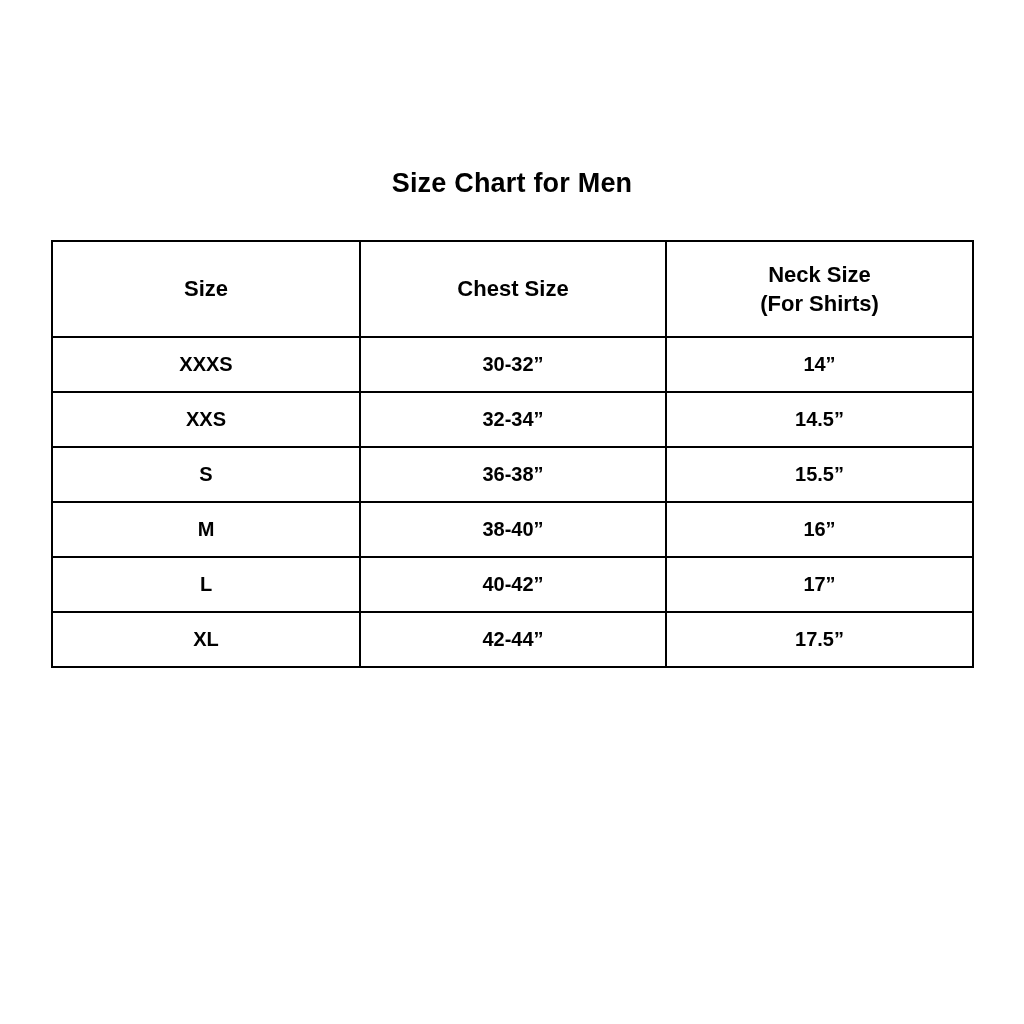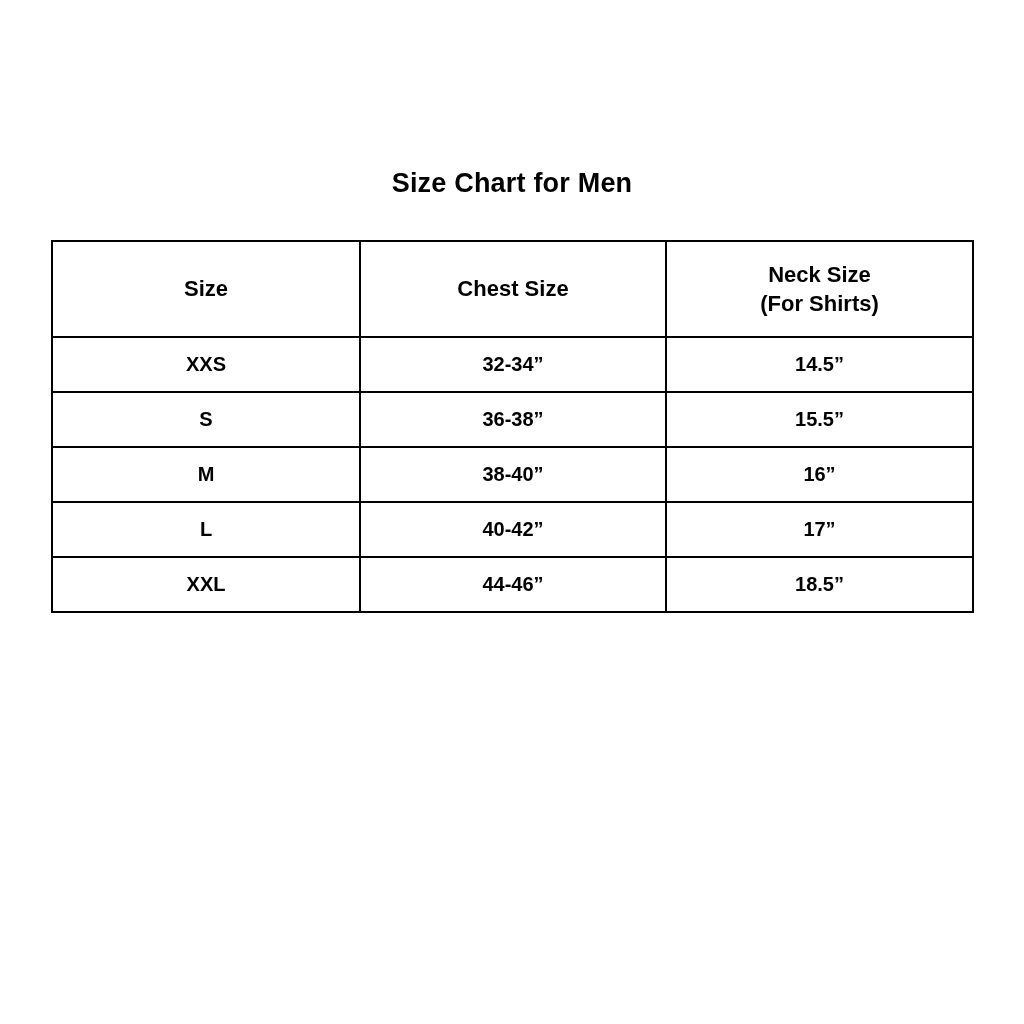--- a/index.html
+++ b/index.html
@@ -88,40 +88,45 @@
           <span>Chest Size</span>
         </th>
         <th>
           <span>Neck Size</span>
           <span class="head-sub">(For Shirts)</span>
         </th>
       </tr>
     </thead>
     <tbody>
       <tr>
+        <td>XXXS</td>
+        <td>30-32”</td>
+        <td>14”</td>
+      </tr>
+      <tr>
         <td>XXS</td>
         <td>32-34”</td>
         <td>14.5”</td>
       </tr>
       <tr>
         <td>S</td>
         <td>36-38”</td>
         <td>15.5”</td>
       </tr>
       <tr>
         <td>M</td>
         <td>38-40”</td>
         <td>16”</td>
       </tr>
       <tr>
         <td>L</td>
         <td>40-42”</td>
         <td>17”</td>
       </tr>
       <tr>
-        <td>XXL</td>
-        <td>44-46”</td>
-        <td>18.5”</td>
+        <td>XL</td>
+        <td>42-44”</td>
+        <td>17.5”</td>
       </tr>
     </tbody>
   </table>
 
 </div>
 
 </body></html>

